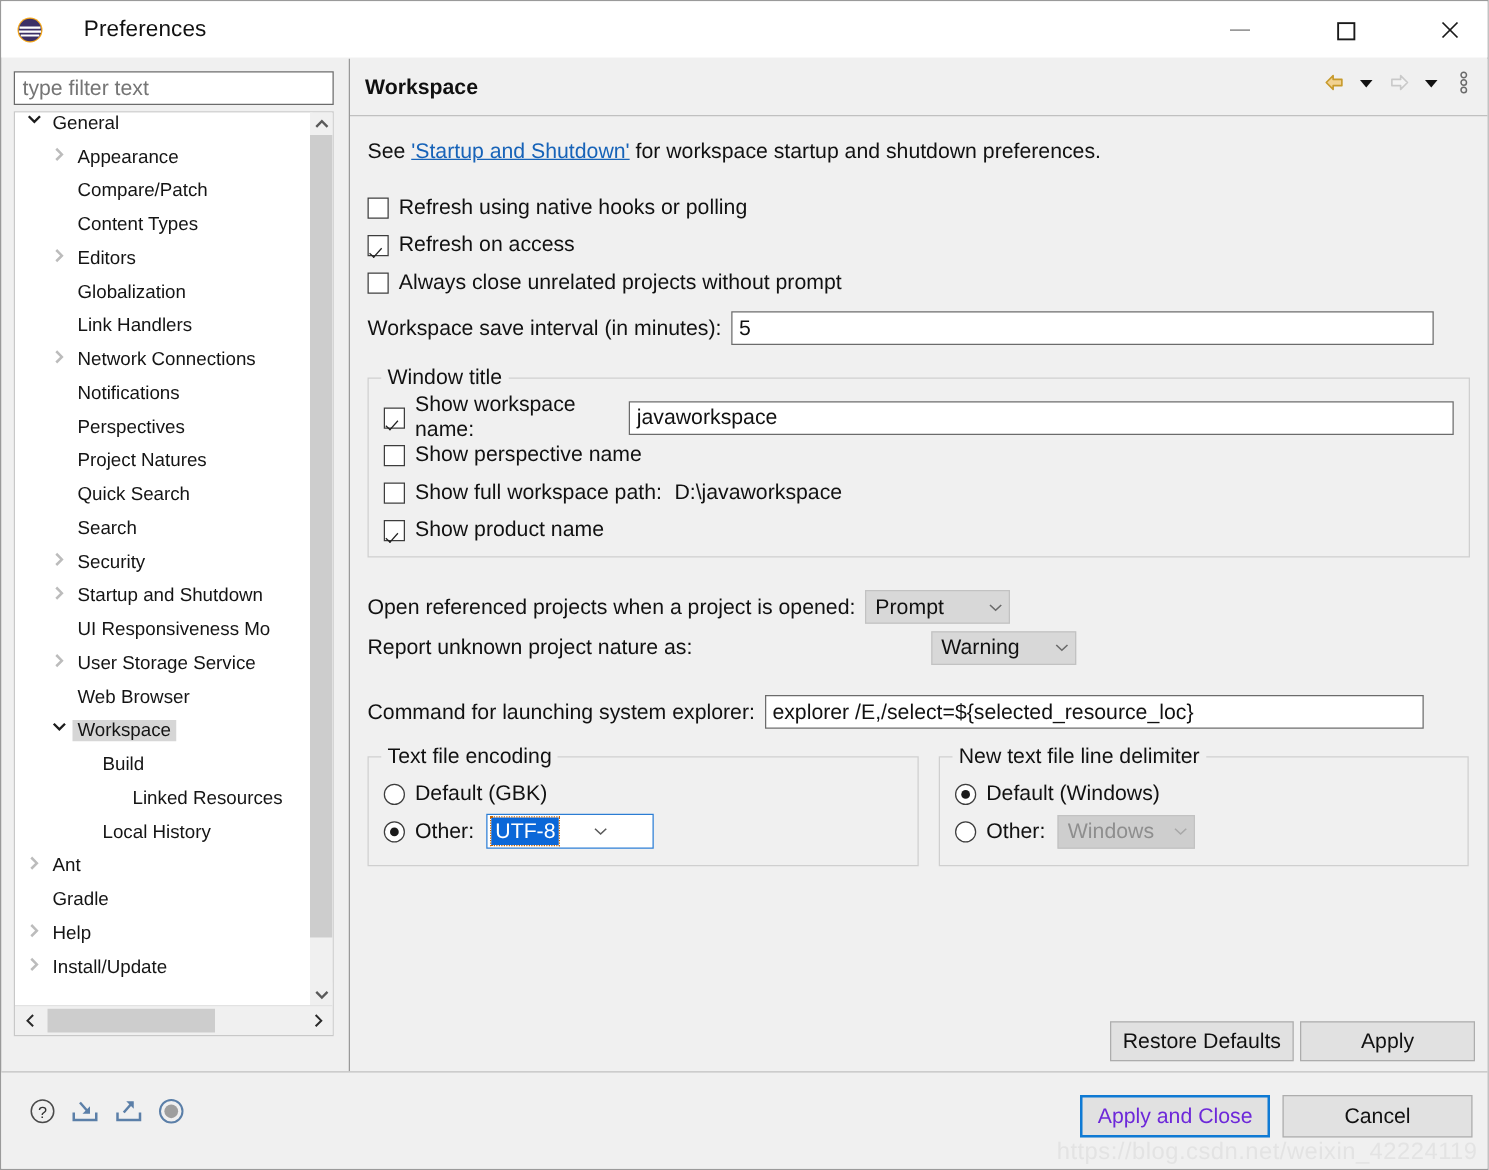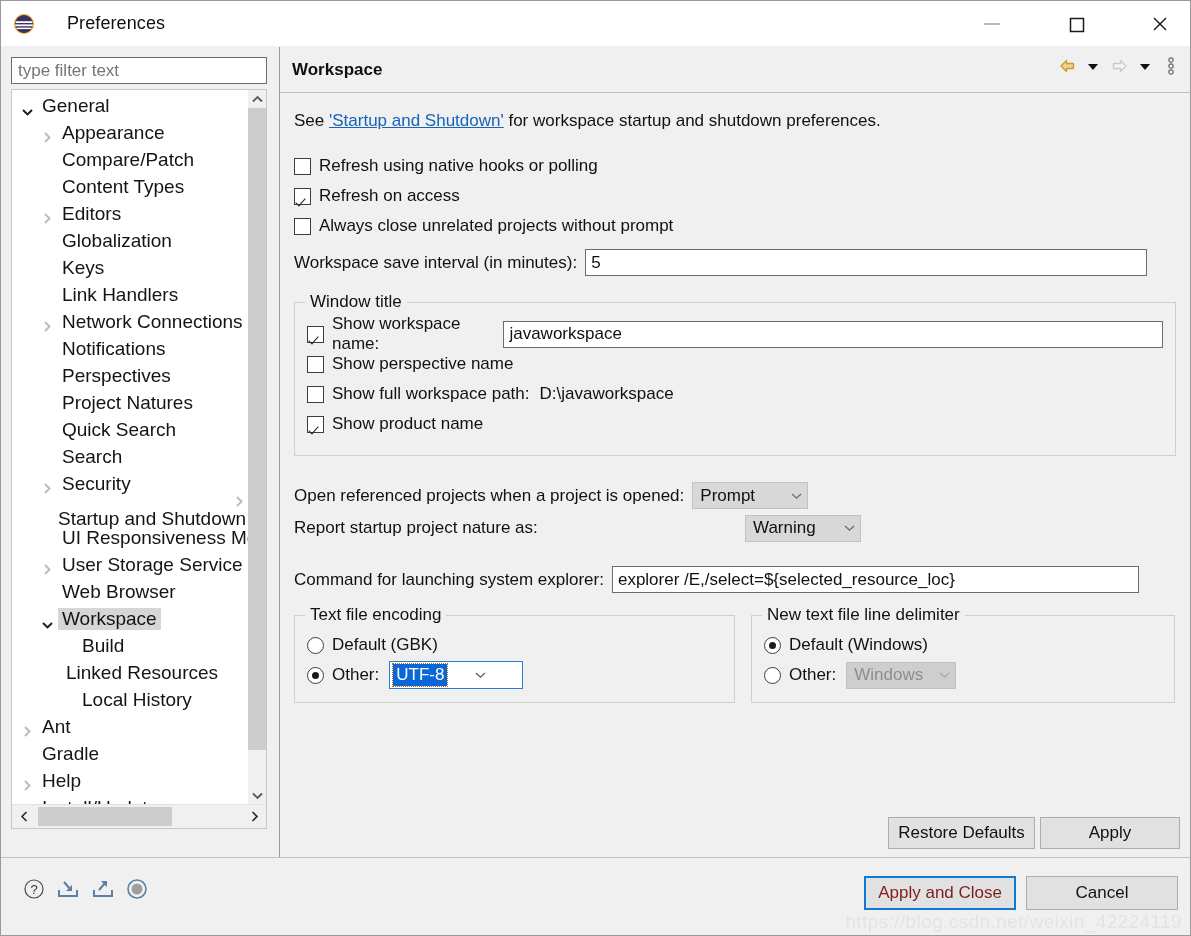--- a/index.html
+++ b/index.html
@@ -63,22 +63,22 @@
     overflow: hidden;
   }
   #tree-clip {
     position: absolute; left: 0; top: 0;
     width: 238px; height: 714px;
     overflow: hidden;
     background: #fff;
   }
   .tree-item {
     height: 27px;
-    display: flex; align-items: flex-end;
-    font-size: 19px; color: #141414;
+    display: flex; align-items: flex-start;
+    font-size: 15px; color: #141414;
     white-space: nowrap;
     padding-left: 2px;
   }
   .tw { width: 22px; flex: none; display: flex; align-items: center; justify-content: center; }
   .tw svg { display: block; }
   .tlabel { padding: 0 4px; }
   .tree-item.sel .tlabel { background: #d6d6d6; }
 
   
   #tree-vscroll {
@@ -243,21 +243,21 @@
     position: absolute; left: 22px; top: 20px;
     display: flex; align-items: center; gap: 11px;
   }
   #dialog-buttons {
     position: absolute; right: 12px; top: 18px;
     display: flex; gap: 10px; align-items: center;
   }
   #applyclose {
     border: 2px solid #0f7ad4; background: #e1e1e1;
     height: 34px; padding: 0 12px;
-    font-size: 17px; color: #7f1d1d;
+    font-size: 17px; color: #6d28d9;
     display: inline-flex; align-items: center; justify-content: center;
     font-family: "Liberation Sans", sans-serif;
   }
   #cancelbtn {
     border: 1px solid #adadad; background: #e1e1e1;
     height: 34px; width: 152px;
     font-size: 17px; color: #111;
     display: inline-flex; align-items: center; justify-content: center;
     font-family: "Liberation Sans", sans-serif;
   }
@@ -339,24 +339,20 @@
             </svg>
           </span>
           <span class="tlabel">Editors</span>
         </div>
         <div class="tree-item" style="padding-left: 24px;">
           <span class="tw"></span>
           <span class="tlabel">Globalization</span>
         </div>
         <div class="tree-item" style="padding-left: 24px;">
           <span class="tw"></span>
-          <span class="tlabel">Keys</span>
-        </div>
-        <div class="tree-item" style="padding-left: 24px;">
-          <span class="tw"></span>
           <span class="tlabel">Link Handlers</span>
         </div>
         <div class="tree-item" style="padding-left: 24px;">
           <span class="tw">
             <svg width="10" height="13" viewBox="0 0 10 13">
               <polyline points="3,2 7.5,6.5 3,11" fill="none" stroke="#bcbcbc" stroke-width="2"></polyline>
             </svg>
           </span>
           <span class="tlabel">Network Connections</span>
         </div>
@@ -381,21 +377,21 @@
           <span class="tlabel">Search</span>
         </div>
         <div class="tree-item" style="padding-left: 24px;">
           <span class="tw">
             <svg width="10" height="13" viewBox="0 0 10 13">
               <polyline points="3,2 7.5,6.5 3,11" fill="none" stroke="#bcbcbc" stroke-width="2"></polyline>
             </svg>
           </span>
           <span class="tlabel">Security</span>
         </div>
-        <div class="tree-item" style="padding-left: 24px; flex-direction: column;">
+        <div class="tree-item" style="padding-left: 24px;">
           <span class="tw">
             <svg width="10" height="13" viewBox="0 0 10 13">
               <polyline points="3,2 7.5,6.5 3,11" fill="none" stroke="#bcbcbc" stroke-width="2"></polyline>
             </svg>
           </span>
           <span class="tlabel">Startup and Shutdown</span>
         </div>
         <div class="tree-item" style="padding-left: 24px;">
           <span class="tw"></span>
           <span class="tlabel">UI Responsiveness Mo</span>
@@ -417,21 +413,21 @@
             <svg width="13" height="10" viewBox="0 0 13 10">
               <polyline points="2,3 6.5,7.5 11,3" fill="none" stroke="#1d1d1d" stroke-width="1.9"></polyline>
             </svg>
           </span>
           <span class="tlabel">Workspace</span>
         </div>
         <div class="tree-item" style="padding-left: 44px;">
           <span class="tw"></span>
           <span class="tlabel">Build</span>
         </div>
-        <div class="tree-item" style="padding-left: 28px;">
+        <div class="tree-item" style="padding-left: 68px;">
           <span class="tw"></span>
           <span class="tlabel">Linked Resources</span>
         </div>
         <div class="tree-item" style="padding-left: 44px;">
           <span class="tw"></span>
           <span class="tlabel">Local History</span>
         </div>
         <div class="tree-item" style="padding-left: 4px;">
           <span class="tw">
             <svg width="10" height="13" viewBox="0 0 10 13">
@@ -545,21 +541,21 @@
           <span class="cbox"></span>
           <span class="cb-label">Always close unrelated projects without prompt</span>
         </div>
       </div>
 
       <div class="field-row">
         <span class="field-label">Workspace save interval (in minutes):</span>
         <input class="textinput" style="width: 562px; margin-left: 8px;" type="text" value="5">
       </div>
 
-      <div class="group" style="margin-top:26px; padding-bottom:18px">
+      <div class="group" style="margin-top:26px; padding-bottom:8px">
         <div class="gtitle">Window title</div>
 
         <div class="cb-row">
           <span class="cbox checked"></span>
           <span class="cb-label">Show workspace name:</span>
           <input class="textinput" style="width: 764px; margin-left: 16px;" type="text" value="javaworkspace">
         </div>
 
         <div class="cb-row">
           <span class="cbox"></span>
@@ -584,21 +580,21 @@
           <span class="cval">Prompt</span>
           <span class="carrow">
             <svg width="11" height="8" viewBox="0 0 11 8">
                 <polyline points="1,2 5.5,6.2 10,2" fill="none" stroke="#6a6a6a" stroke-width="1.3"></polyline>
               </svg>
           </span>
         </span>
       </div>
 
       <div class="field-row" style="margin-top:9px">
-        <span class="field-label">Report startup project nature as:</span>
+        <span class="field-label">Report unknown project nature as:</span>
         <span class="combo" style="width:116px; position:absolute; left:465px">
           <span class="cval">Warning</span>
           <span class="carrow">
             <svg width="11" height="8" viewBox="0 0 11 8">
                 <polyline points="1,2 5.5,6.2 10,2" fill="none" stroke="#6a6a6a" stroke-width="1.3"></polyline>
               </svg>
           </span>
         </span>
       </div>
 

